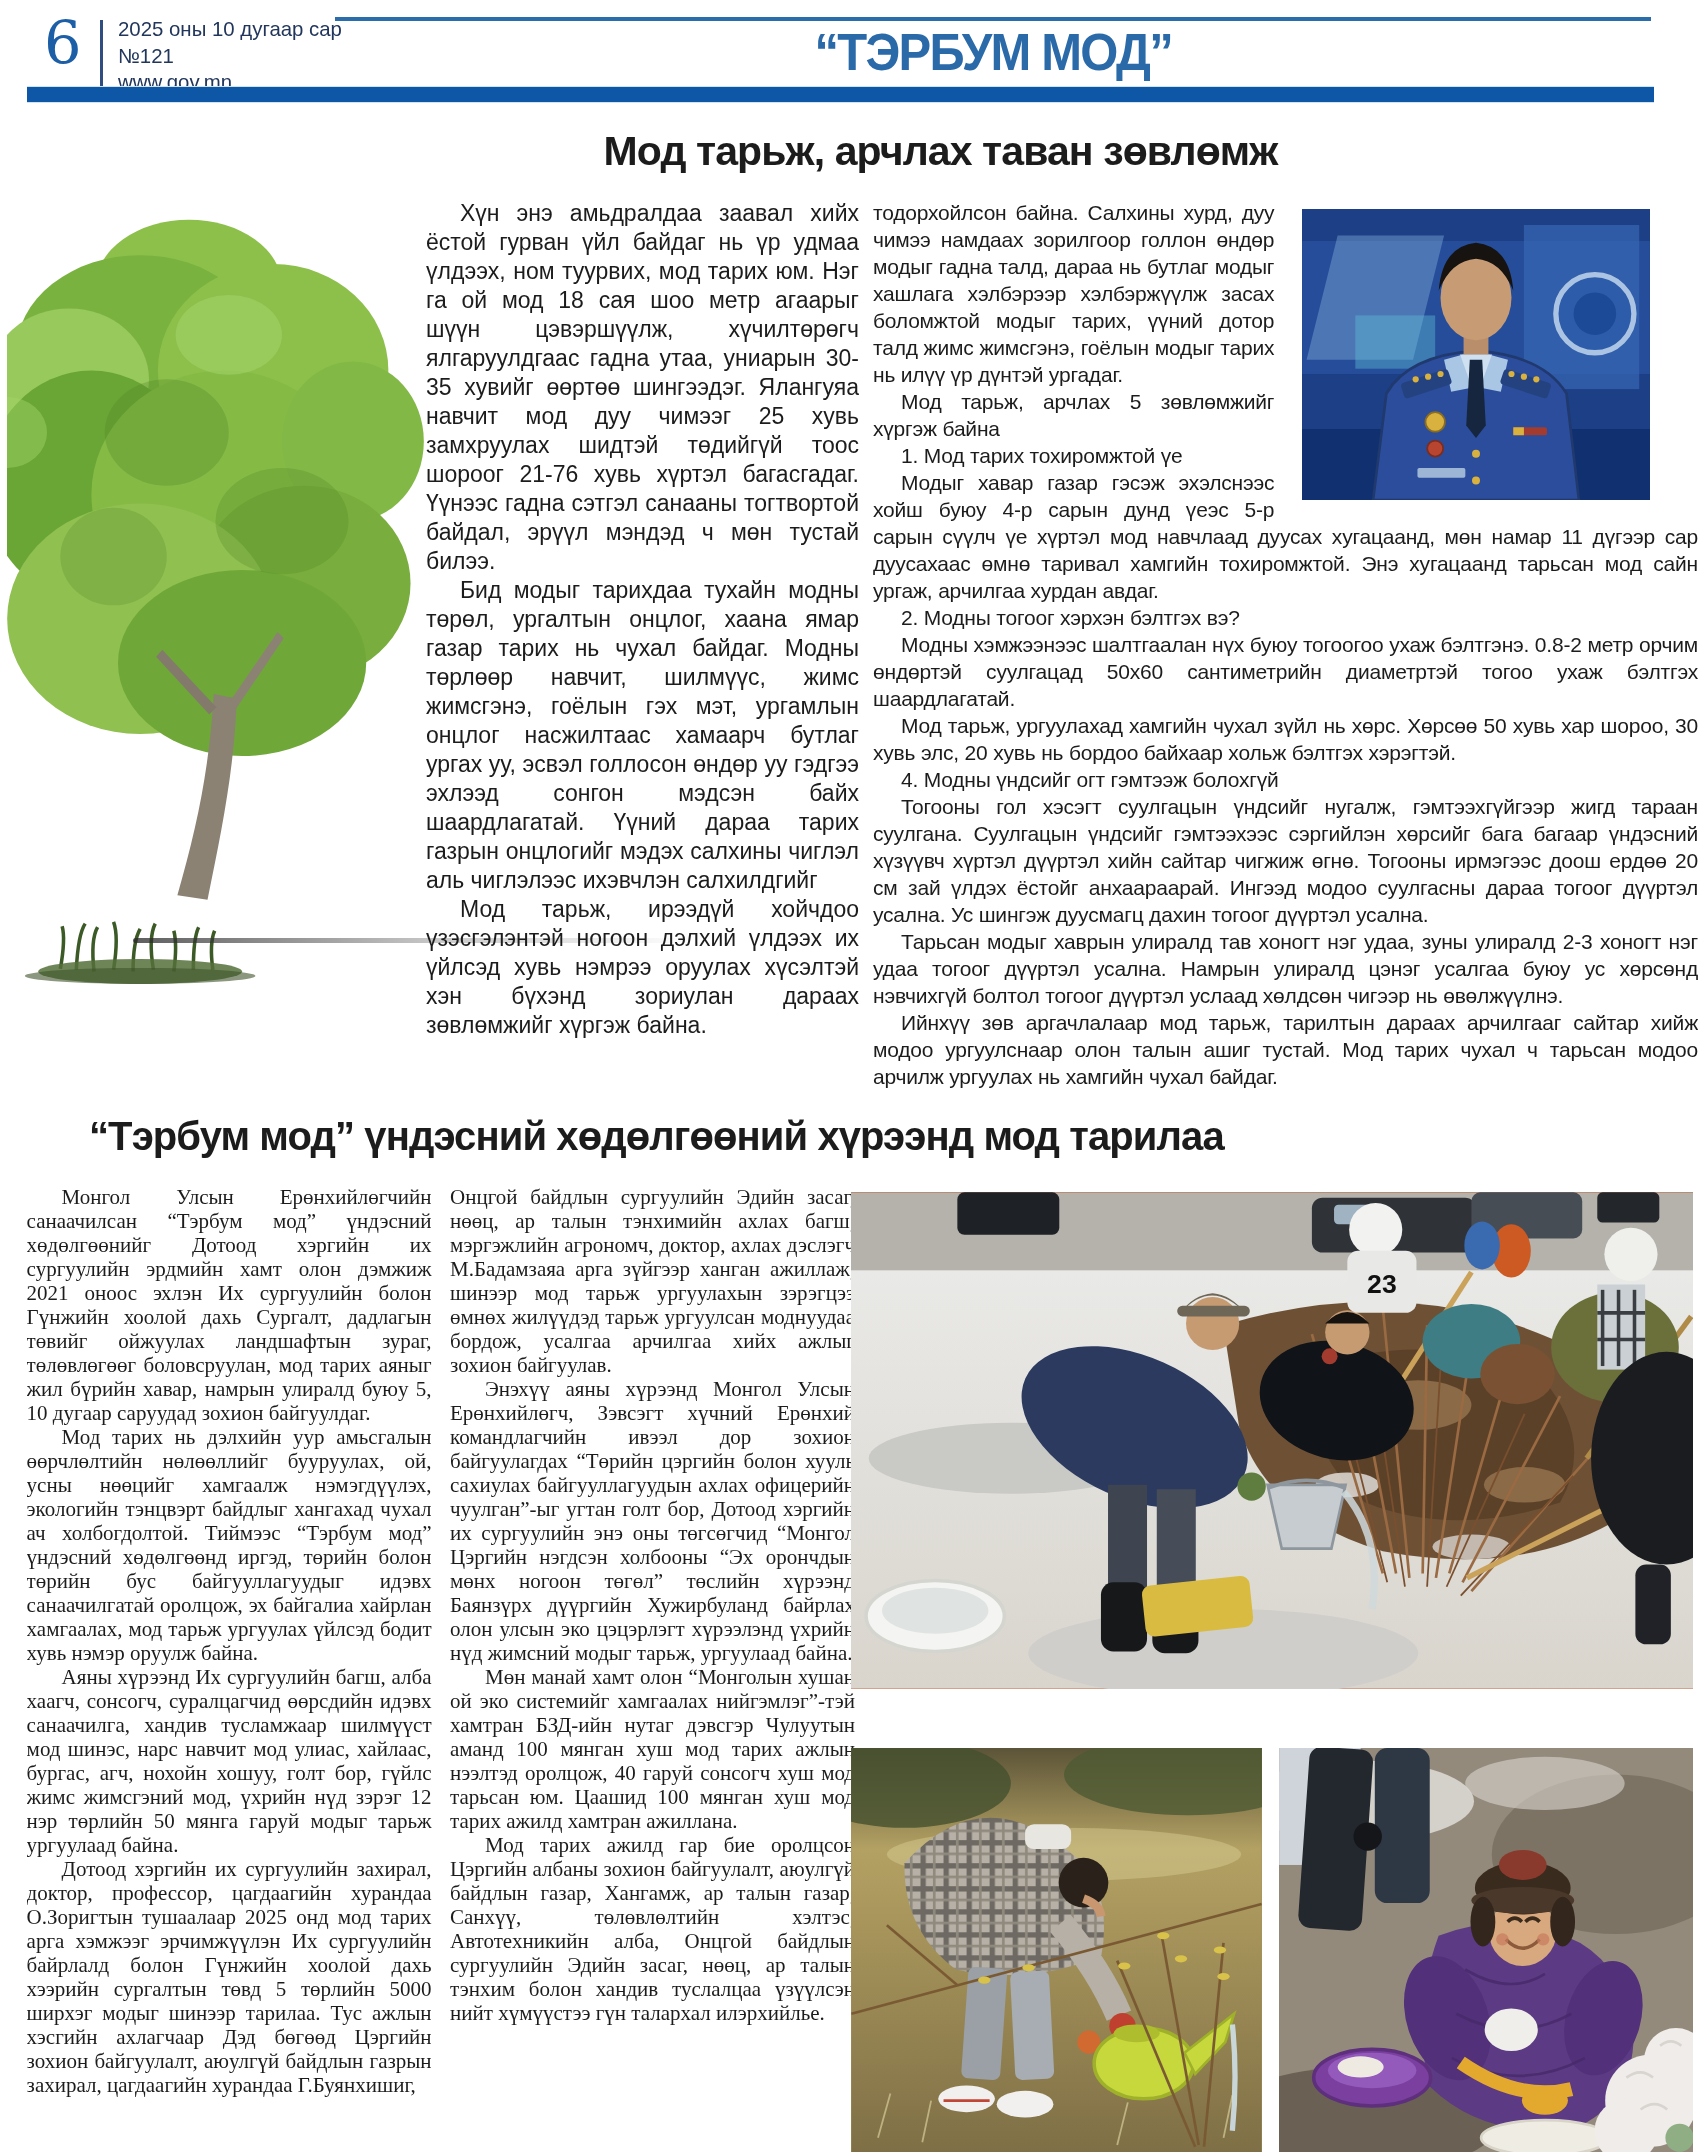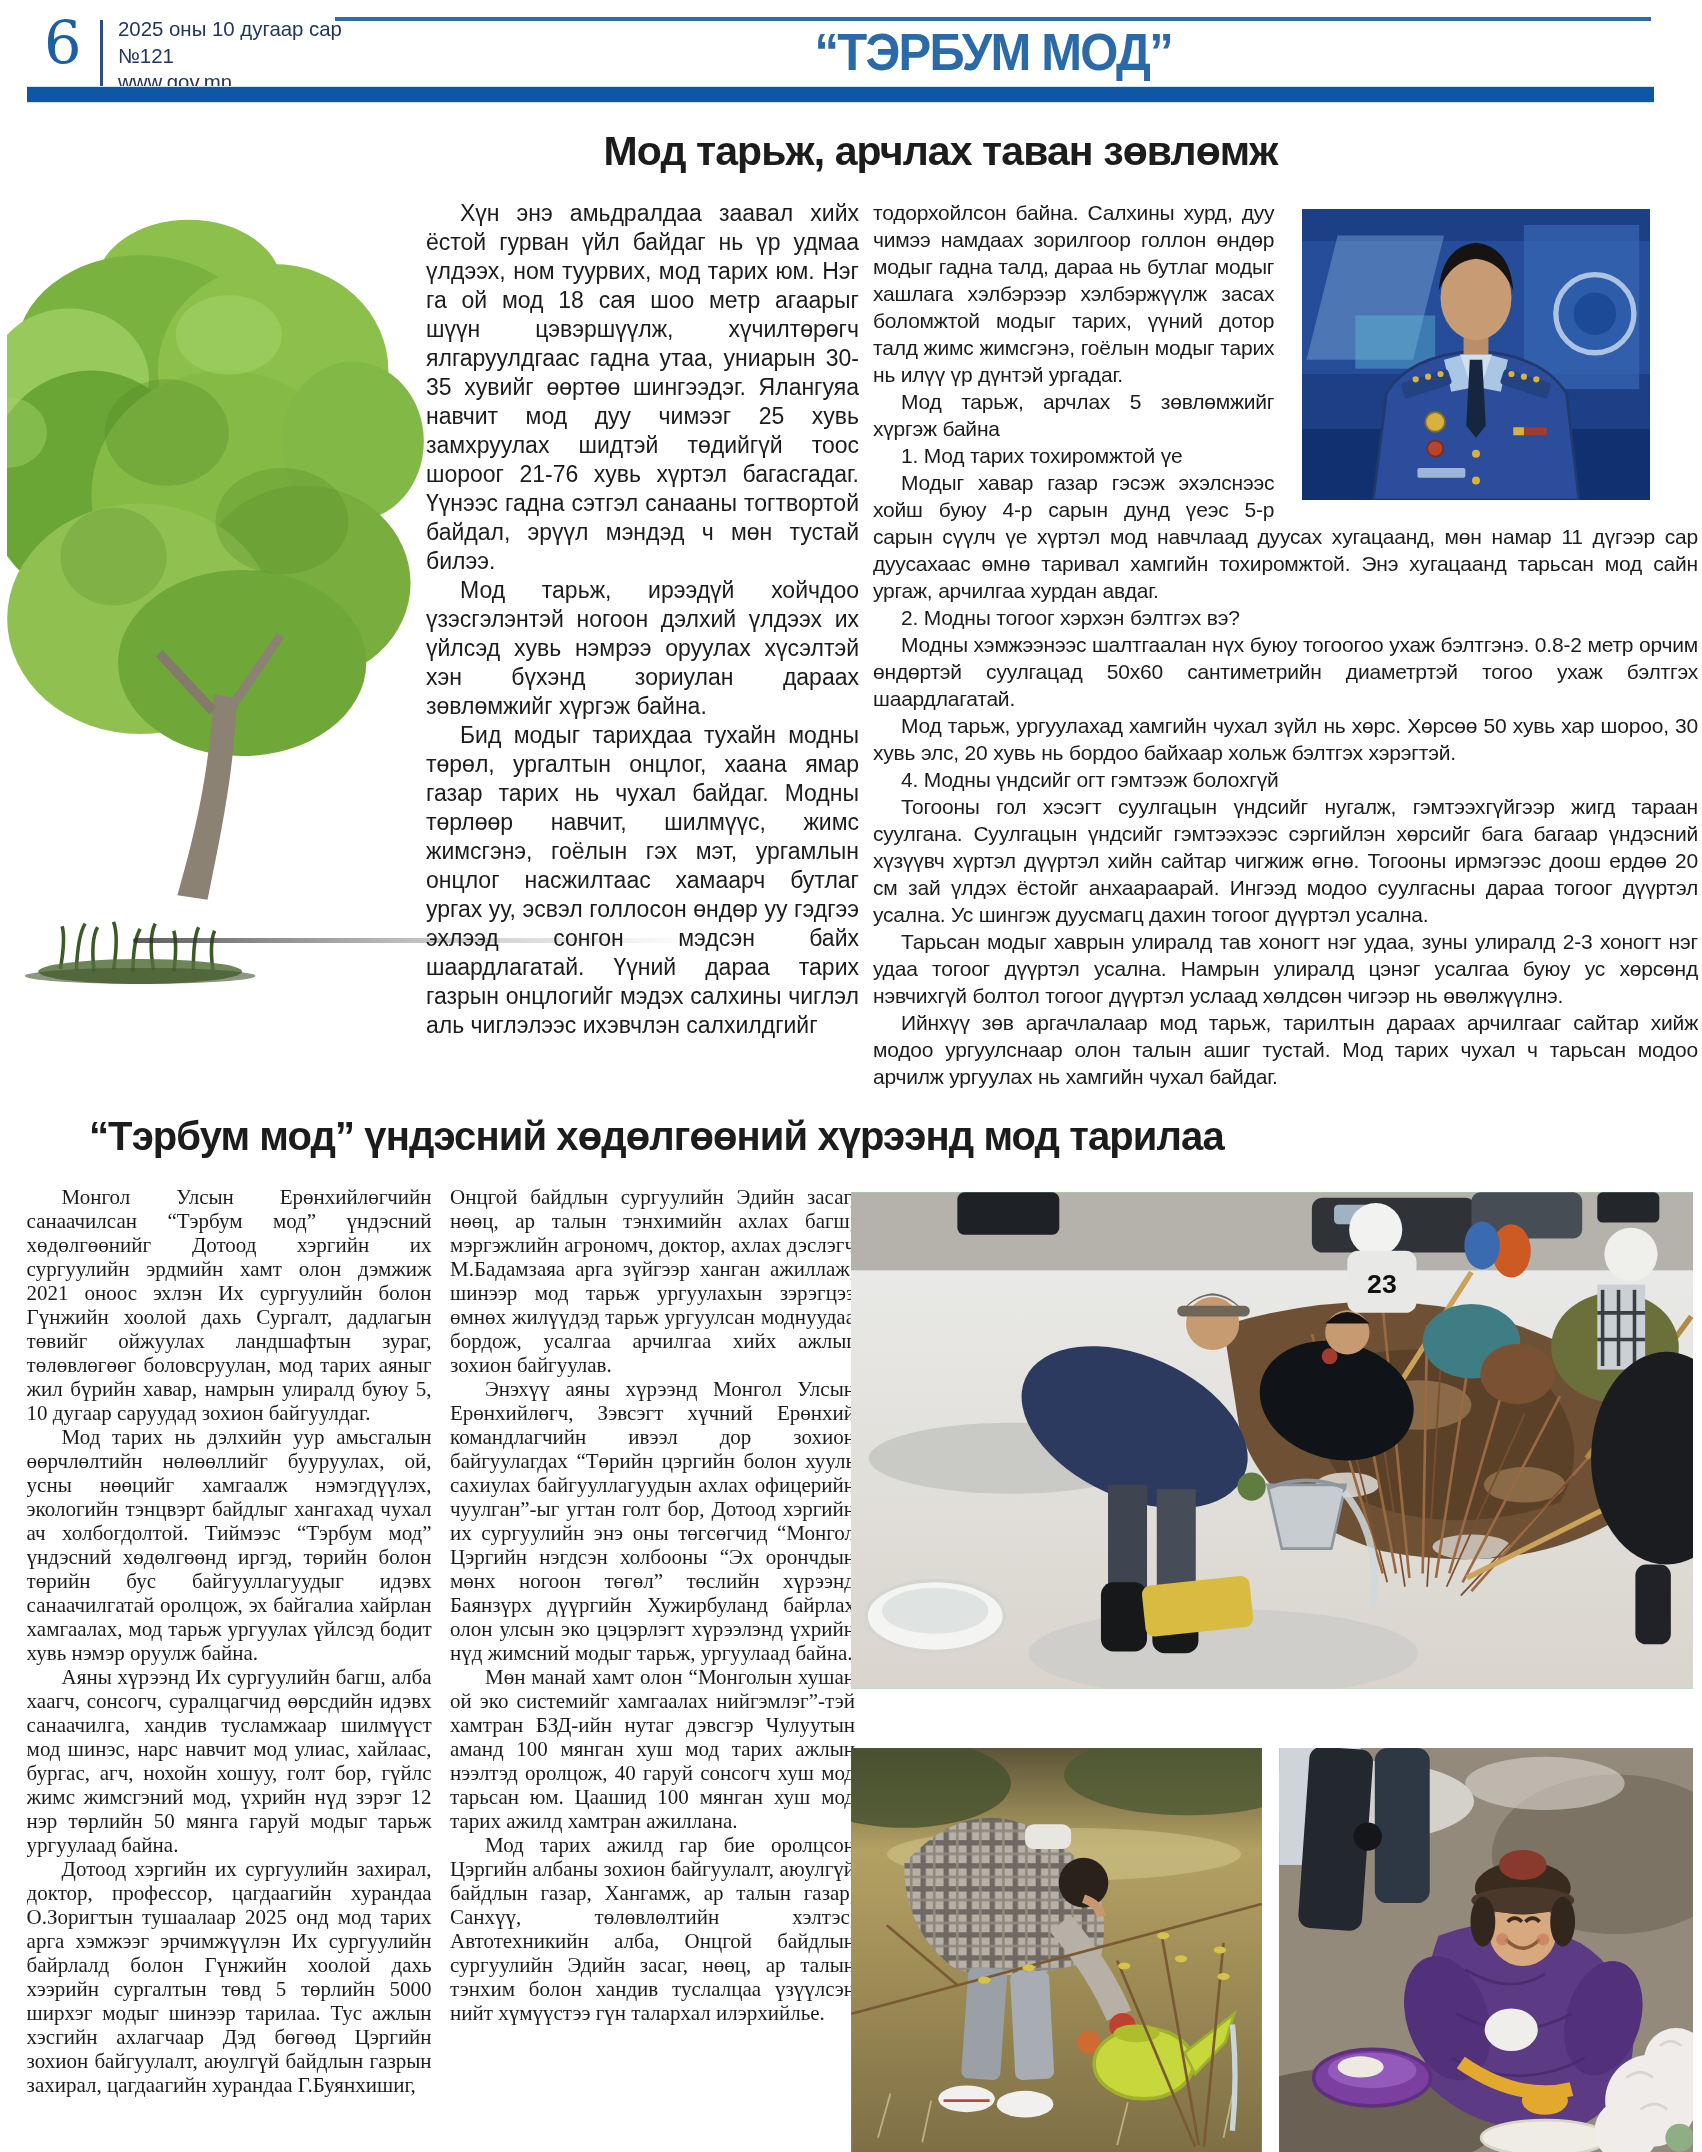--- a/index.html
+++ b/index.html
@@ -38,21 +38,21 @@
   .officer-photo{left:1302px;top:209px;width:348px;height:291px;}
 
   
   .a2-headline{left:89px;top:1114px;width:1525px;text-align:left;
                font-size:40px;font-weight:bold;letter-spacing:-0.9px;}
   .a2-col{font-size:21px;line-height:24px;width:405px;top:1185px;height:966px;
           overflow:hidden;}
   .a2-col p{margin:0;text-indent:35px;text-align:justify;font-family:Liberation Serif, serif;}
   .a2-col1{left:26.6px;}
   .a2-col2{left:450px;}
-  .photo-big{left:851px;top:1192px;width:842px;height:497px;background:#86efac;}
+  .photo-big{left:851px;top:1192px;width:842px;height:497px;background:#c2410c;}
   .photo-sm-left{left:851px;top:1748px;width:411px;height:404px;background:#a5935f;}
   .photo-sm-right{left:1279px;top:1748px;width:414px;height:404px;background:#938a7c;}
 </style>
 </head>
 <body>
 
 <div class="abs page-num">6</div>
 <div class="abs head-vline"></div>
 <div class="abs dateblock">
   <div>2025 оны 10 дугаар сар</div>
@@ -101,22 +101,22 @@
       <path d="M232,866 q-4,-30 2,-44"></path>
     </g>
     <ellipse cx="150" cy="868" rx="115" ry="14" fill="#55703a" opacity=".85"></ellipse>
     <ellipse cx="150" cy="873" rx="130" ry="9" fill="#3e5429" opacity=".6"></ellipse>
   </svg>
 </div>
 <div class="abs ground-streak"></div>
 
 <div class="abs a1-col1">
   <p>Хүн энэ амьдралдаа заавал хийх ёстой гурван үйл байдаг нь үр удмаа үлдээх, ном туурвих, мод тарих юм. Нэг га ой мод 18 сая шоо метр агаарыг шүүн цэвэршүүлж, хүчилтөрөгч ялгаруулдгаас гадна утаа, униарын 30-35 хувийг өөртөө шингээдэг. Ялангуяа навчит мод дуу чимээг 25 хувь замхруулах шидтэй төдийгүй тоос шороог 21-76 хувь хүртэл багасгадаг. Үүнээс гадна сэтгэл санааны тогтвортой байдал, эрүүл мэндэд ч мөн тустай билээ.</p>
+  <p>Бид модыг тарихдаа тухайн модны төрөл, ургалтын онцлог, хаана ямар газар тарих нь чухал байдаг. Модны төрлөөр навчит, шилмүүс, жимс жимсгэнэ, гоёлын гэх мэт, ургамлын онцлог насжилтаас хамаарч бутлаг ургах уу, эсвэл голлосон өндөр уу гэдгээ эхлээд сонгон мэдсэн байх шаардлагатай. Үүний дараа тарих газрын онцлогийг мэдэх салхины чиглэл аль чиглэлээс ихэвчлэн салхилдгийг</p>
   <p>Мод тарьж, ирээдүй хойчдоо үзэсгэлэнтэй ногоон дэлхий үлдээх их үйлсэд хувь нэмрээ оруулах хүсэлтэй хэн бүхэнд зориулан дараах зөвлөмжийг хүргэж байна.</p>
-  <p>Бид модыг тарихдаа тухайн модны төрөл, ургалтын онцлог, хаана ямар газар тарих нь чухал байдаг. Модны төрлөөр навчит, шилмүүс, жимс жимсгэнэ, гоёлын гэх мэт, ургамлын онцлог насжилтаас хамаарч бутлаг ургах уу, эсвэл голлосон өндөр уу гэдгээ эхлээд сонгон мэдсэн байх шаардлагатай. Үүний дараа тарих газрын онцлогийг мэдэх салхины чиглэл аль чиглэлээс ихэвчлэн салхилдгийг</p>
 </div>
 
 <div class="abs a1-col2">
   <div class="photo-spacer"></div>
   <p class="cont">тодорхойлсон байна. Салхины хурд, дуу чимээ намдаах зорилгоор голлон өндөр модыг гадна талд, дараа нь бутлаг модыг хашлага хэлбэрээр хэлбэржүүлж засах боломжтой модыг тарих, үүний дотор талд жимс жимсгэнэ, гоёлын модыг тарих нь илүү үр дүнтэй ургадаг.</p>
   <p>Мод тарьж, арчлах 5 зөвлөмжийг хүргэж байна</p>
   <p>1. Мод тарих тохиромжтой үе</p>
   <p>Модыг хавар газар гэсэж эхэлснээс хойш буюу 4-р сарын дунд үеэс 5-р сарын сүүлч үе хүртэл мод навчлаад дуусах хугацаанд, мөн намар 11 дүгээр сар дуусахаас өмнө таривал хамгийн тохиромжтой. Энэ хугацаанд тарьсан мод сайн ургаж, арчилгаа хурдан авдаг.</p>
   <p>2. Модны тогоог хэрхэн бэлтгэх вэ?</p>
   <p>Модны хэмжээнээс шалтгаалан нүх буюу тогоогоо ухаж бэлтгэнэ. 0.8-2 метр орчим өндөртэй суулгацад 50х60 сантиметрийн диаметртэй тогоо ухаж бэлтгэх шаардлагатай.</p>

